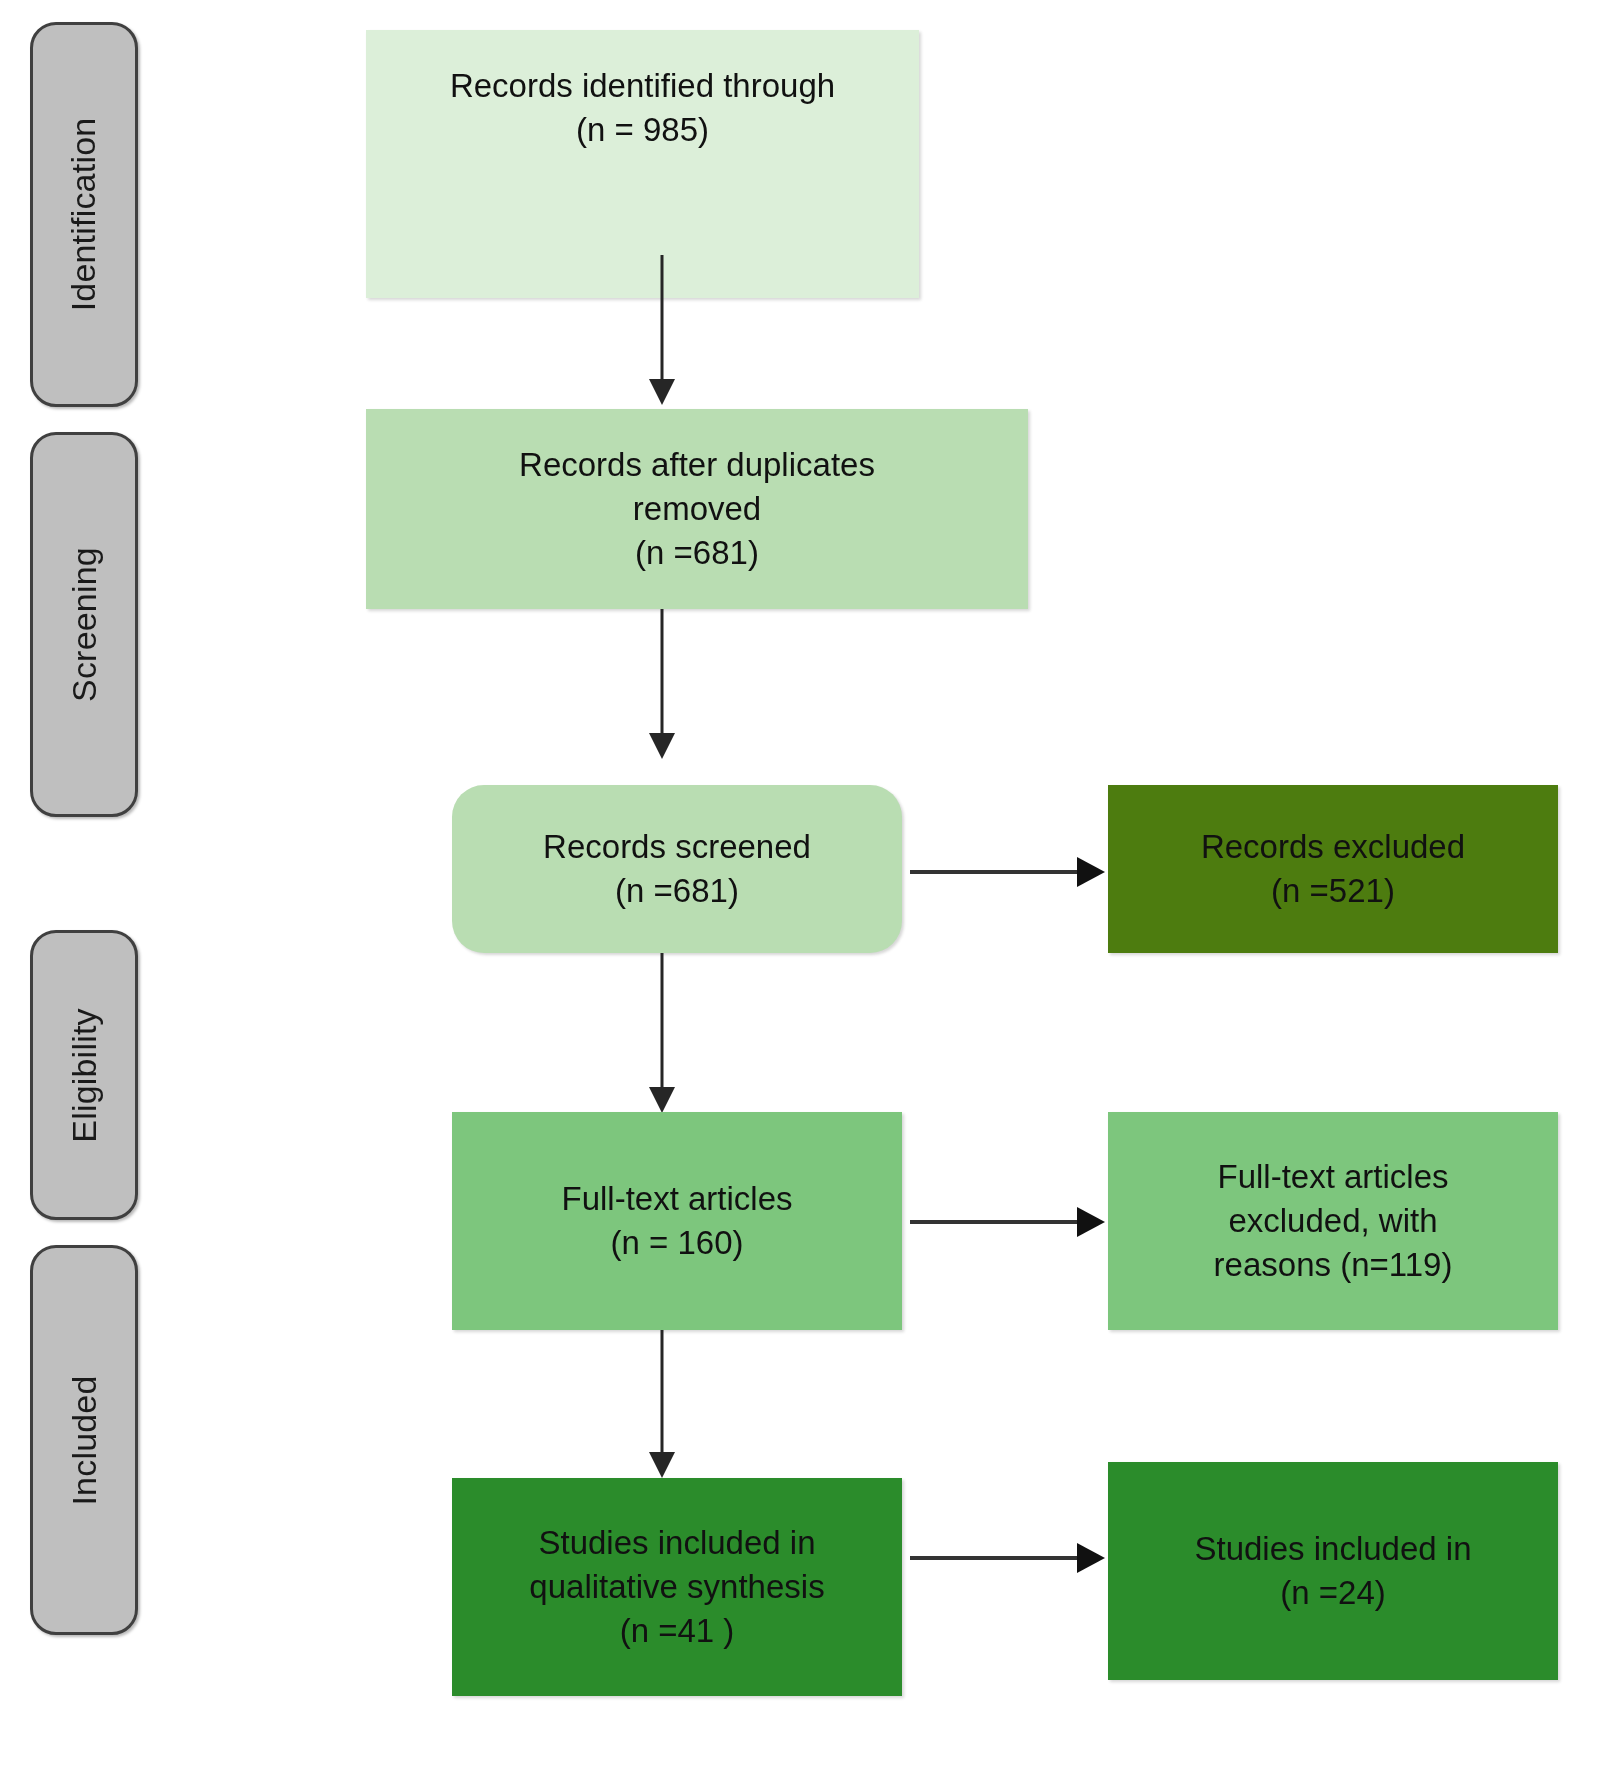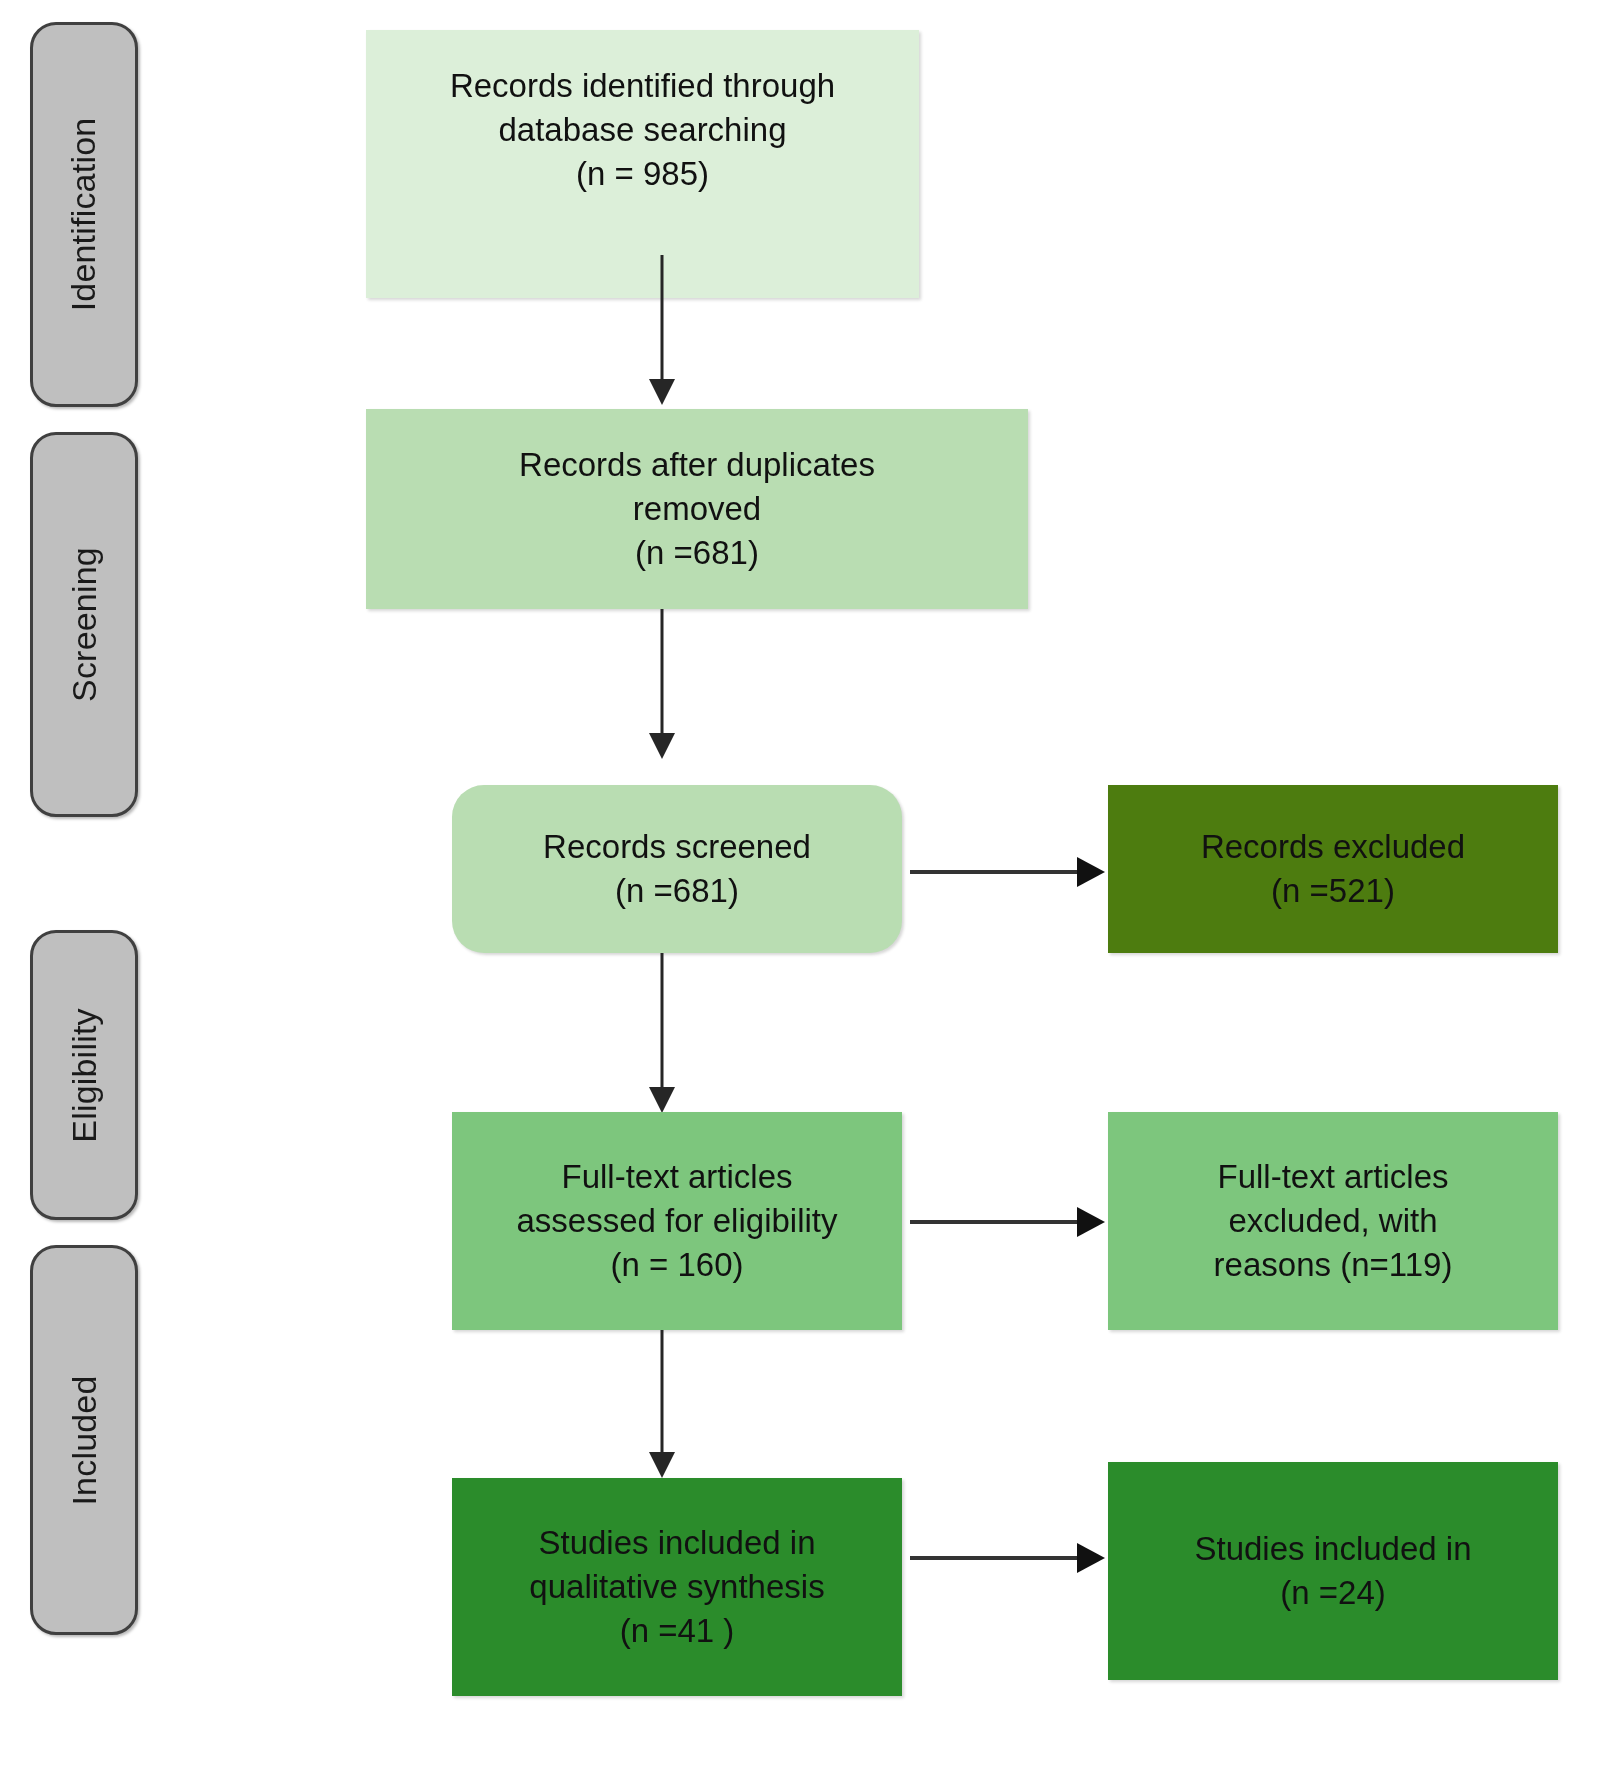--- a/index.html
+++ b/index.html
@@ -123,21 +123,20 @@
   <div class="stage-pill" style="left:30px; top:930px; width:108px; height:290px;">
     <span class="stage-label">Eligibility</span>
   </div>
 
   <div class="stage-pill" style="left:30px; top:1245px; width:108px; height:390px;">
     <span class="stage-label">Included</span>
   </div>
 
   <div class="flow-box top-align" style="left:366px; top:30px; width:553px; height:268px; background:#dcefd9;">
     <span class="line">Records identified through</span>
-    <span class="line">database searching</span>
     <span class="line">(n = 985)</span>
   </div>
 
   <div class="arrow-v" style="left:662px; top:255px; height:150px;">
     <div class="shaft" style="height:124px;"></div>
     <div class="head"></div>
   </div>
 
   <div class="flow-box" style="left:366px; top:409px; width:662px; height:200px; background:#b9ddb2;">
     <span class="line">Records after duplicates</span>
@@ -165,21 +164,20 @@
     <span class="line">(n =521)</span>
   </div>
 
   <div class="arrow-v" style="left:662px; top:953px; height:160px;">
     <div class="shaft" style="height:134px;"></div>
     <div class="head"></div>
   </div>
 
   <div class="flow-box" style="left:452px; top:1112px; width:450px; height:218px; background:#7dc67d;">
     <span class="line">Full-text articles</span>
-    <span class="line">assessed for eligibility</span>
     <span class="line">(n = 160)</span>
   </div>
 
   <div class="arrow-h" style="left:910px; top:1222px; width:195px;">
     <div class="shaft" style="width:170px;"></div>
     <div class="head"></div>
   </div>
 
   <div class="flow-box" style="left:1108px; top:1112px; width:450px; height:218px; background:#7dc67d;">
     <span class="line">Full-text articles</span>

